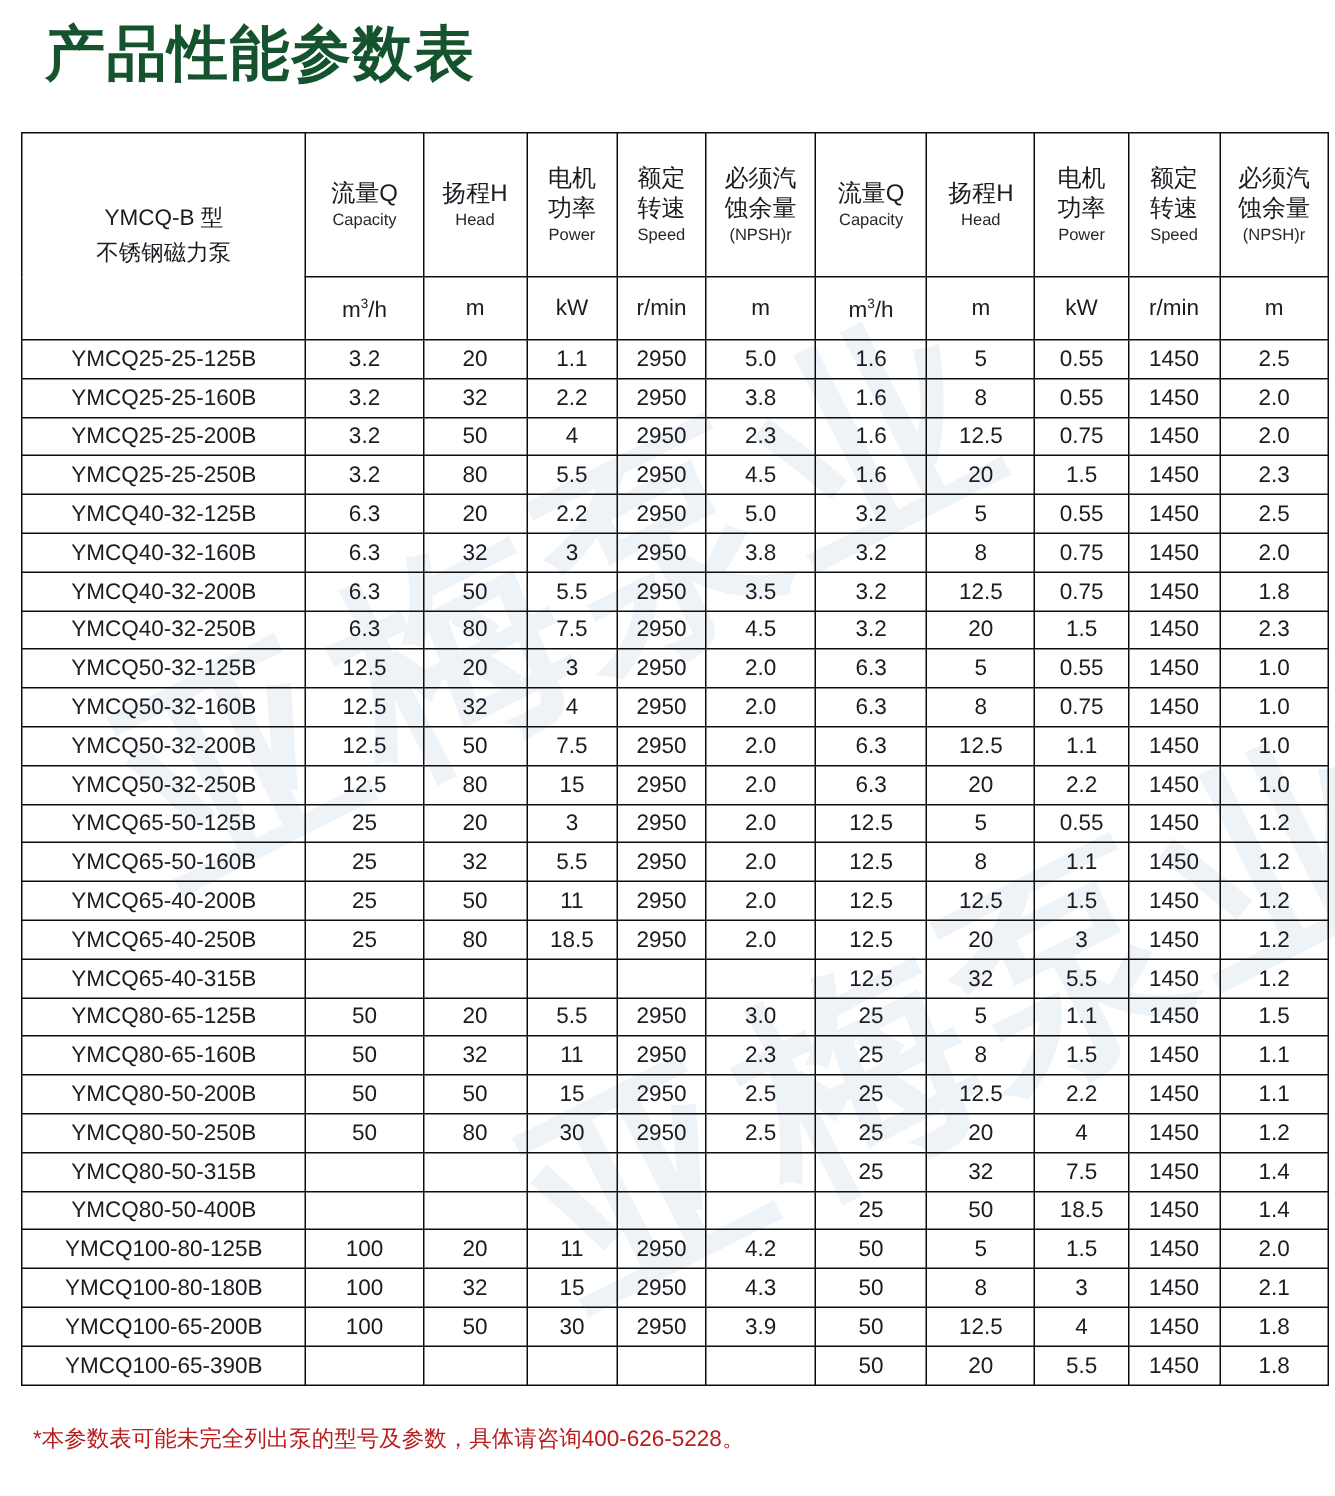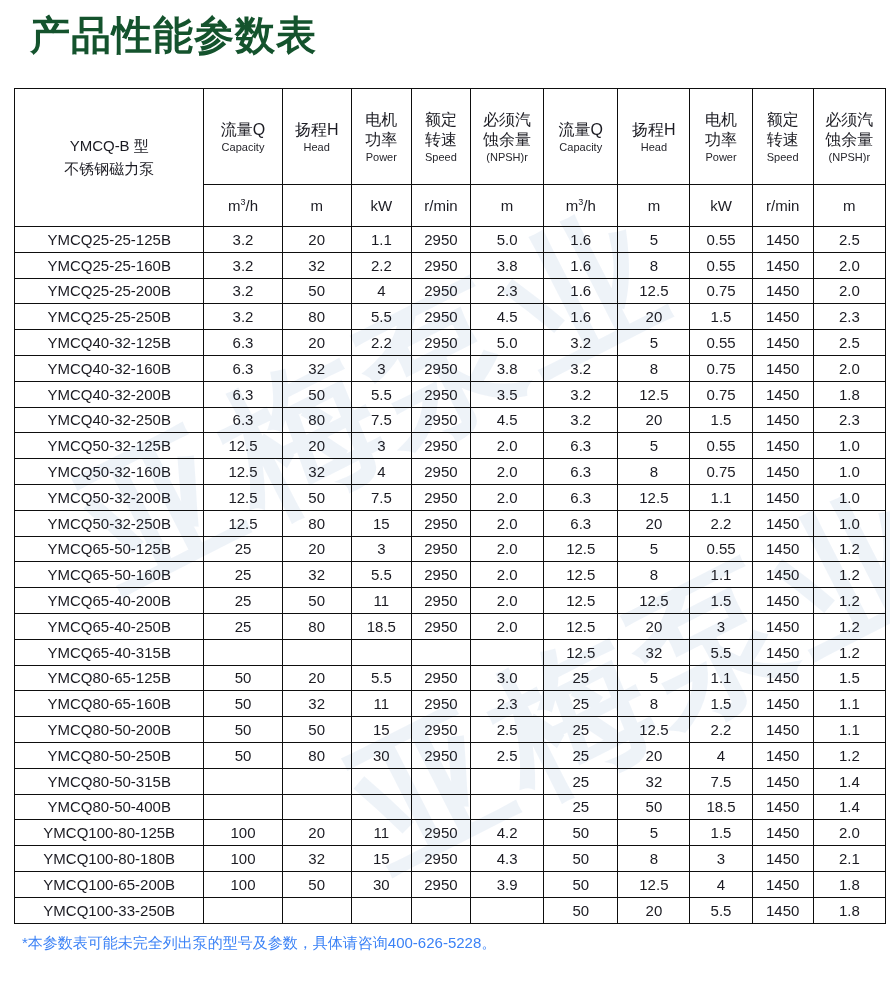--- a/index.html
+++ b/index.html
@@ -37,21 +37,21 @@
   th.model-th{font-weight:400;font-size:15px;line-height:1.5;}
   .col-th{font-weight:400;}
   .col-th .cn{font-size:16px;line-height:1.2;font-weight:400;}
   .col-th .en{font-size:11px;margin-top:2px;color:#26262c;}
   tbody tr{height:25.8px;}
   tbody td{font-size:15px;}
   td.model-td{text-align:left;padding-left:8px;font-size:15px;}
   sup{font-size:9px;}
   
   .notes{position:absolute;left:22px;top:934px;z-index:1;}
-  .notes p{margin:0 0 9px 0;font-size:15px;color:#3b82f6;}
+  .notes p{margin:16px 0 9px 0;font-size:15px;color:#b91c1c;}
 </style>
 </head>
 <body>
 
 <h1 class="page-title">产品性能参数表</h1>
 
 <div class="wm wm1">亚梅泵业</div>
 <div class="wm wm2">亚梅泵业</div>
 
 <table class="perf">
@@ -487,21 +487,21 @@
         <td>30</td>
         <td>2950</td>
         <td>3.9</td>
         <td>50</td>
         <td>12.5</td>
         <td>4</td>
         <td>1450</td>
         <td>1.8</td>
       </tr>
       <tr>
-        <td class="model-td">YMCQ100-33-250B</td>
+        <td class="model-td">YMCQ100-65-390B</td>
         <td></td>
         <td></td>
         <td></td>
         <td></td>
         <td></td>
         <td>50</td>
         <td>20</td>
         <td>5.5</td>
         <td>1450</td>
         <td>1.8</td>

